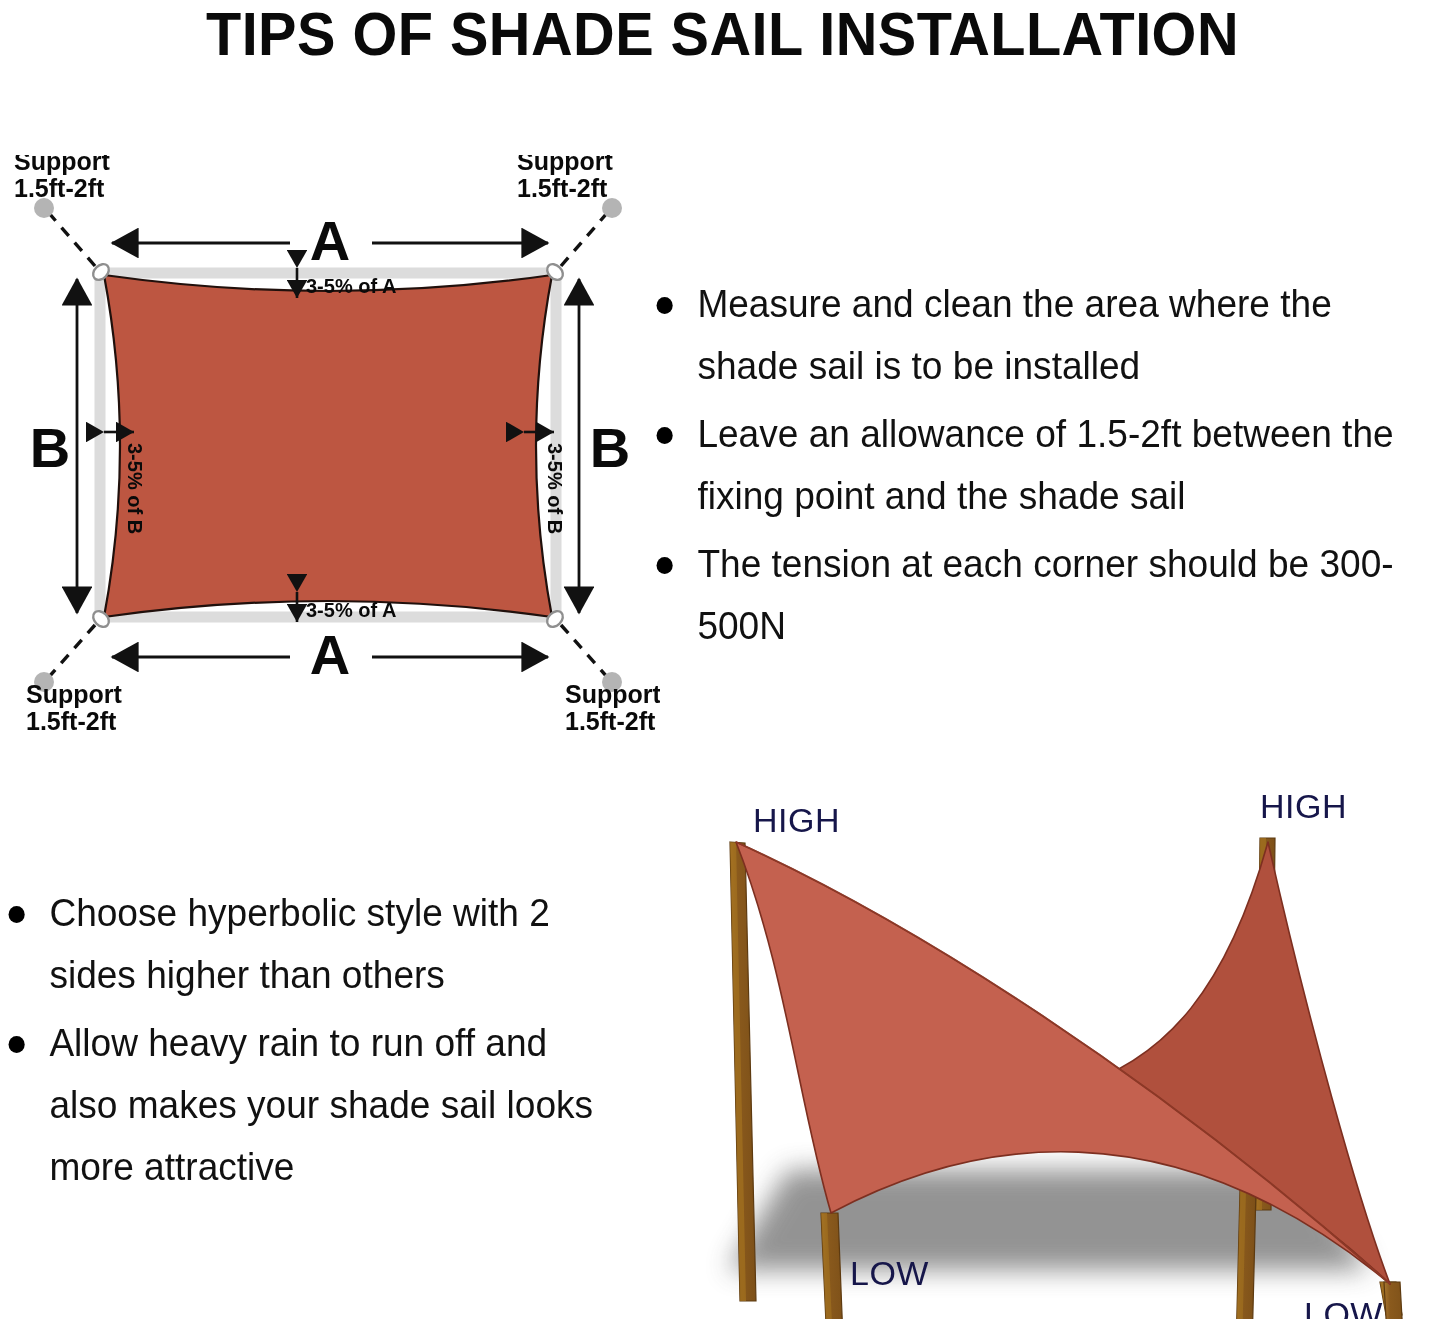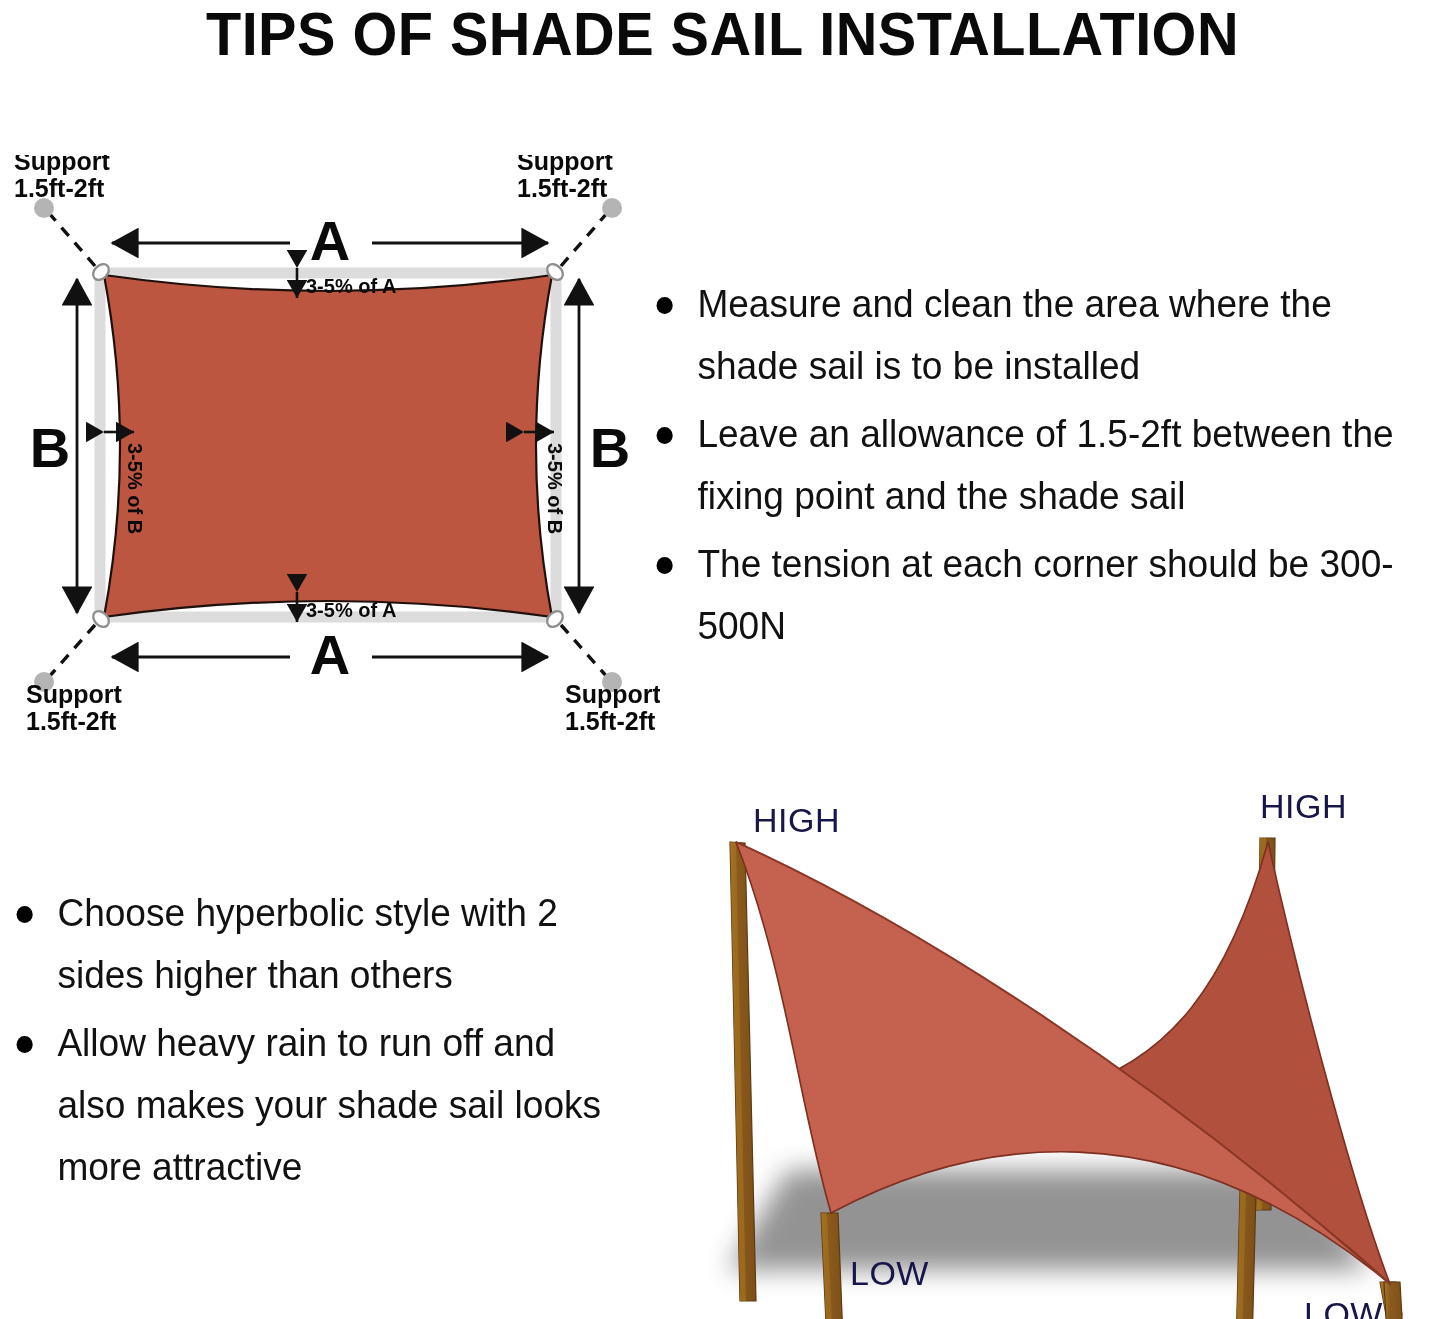--- a/index.html
+++ b/index.html
@@ -81,21 +81,21 @@
     border-radius: 50%;
     background: #000000;
   }
 
   #tips-list-right {
     left: 648px;
     top: 273px;
     width: 800px;
   }
   #tips-list-left {
-    left: 8px;
+    left: 0;
     top: 882px;
     width: 630px;
   }
 
   
   .svg-label {
     font-family: "Liberation Sans", "DejaVu Sans", sans-serif;
   }
 </style>
 </head>

